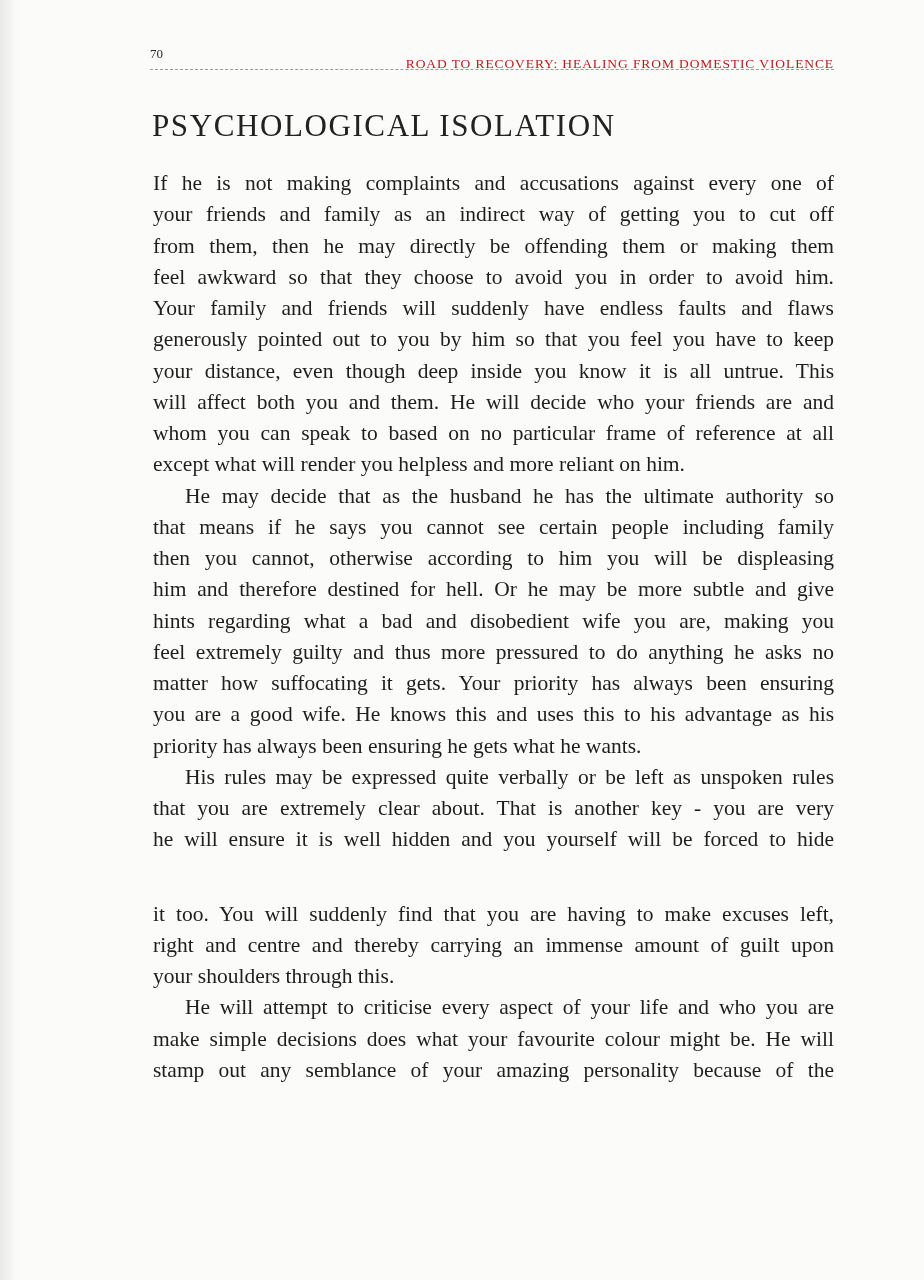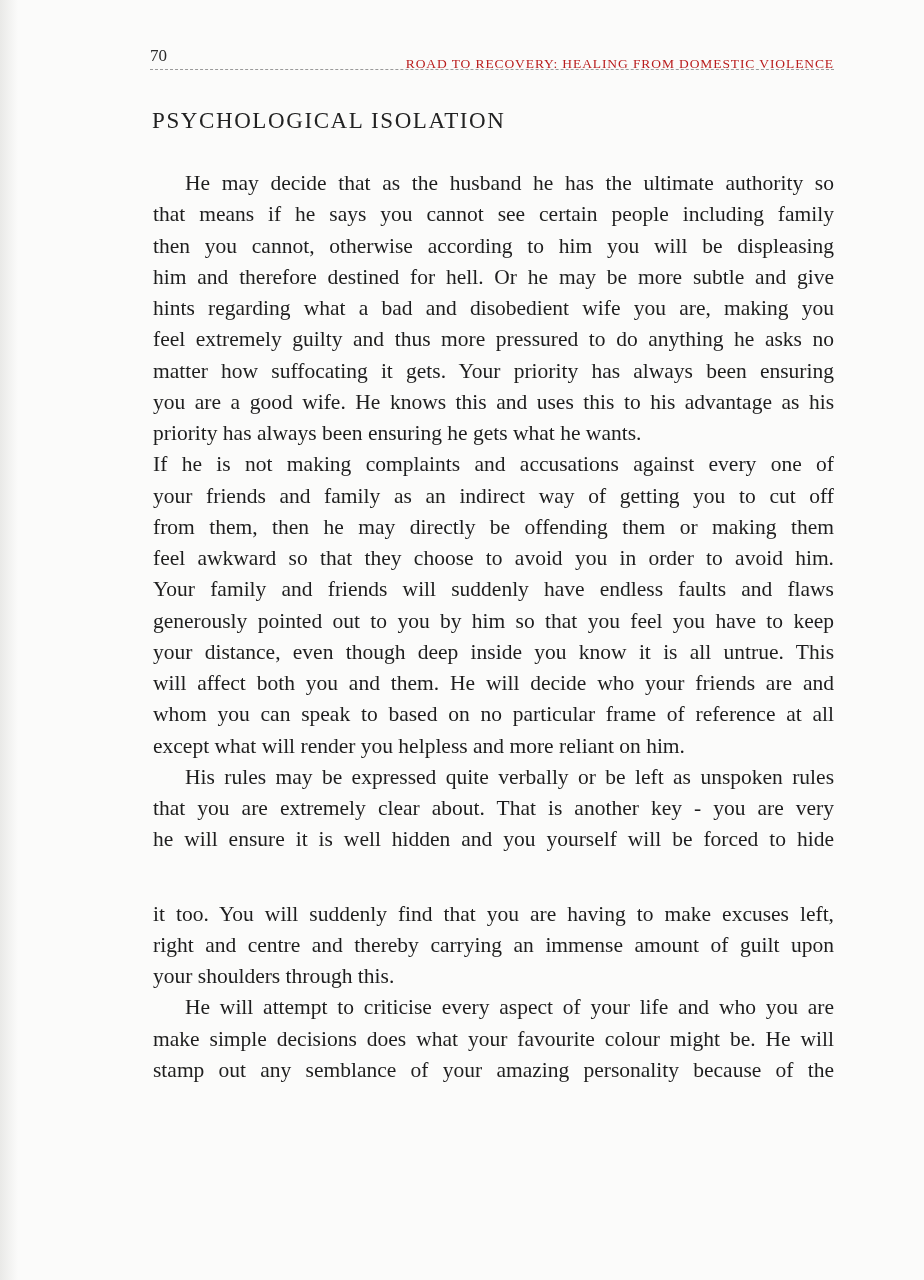--- a/index.html
+++ b/index.html
@@ -12,34 +12,34 @@
   }
   .page-edge {
     position: absolute; left: 0; top: 0; width: 18px; height: 1280px;
     background: linear-gradient(to right, #e9e9e7, #fbfbfa);
   }
   .running-header {
     position: absolute; left: 150px; top: 46px; width: 684px; height: 24px;
   }
   .page-number {
     position: absolute; left: 0; top: 0;
-    font-family: "Liberation Serif", serif; font-size: 17px; color: #2a2a2a;
+    font-family: "Liberation Serif", serif; font-size: 13px; color: #2a2a2a;
   }
   .header-title {
     position: absolute; right: 0; top: 10px;
     font-family: "Liberation Serif", serif; font-size: 13.5px; letter-spacing: 0.9px;
     color: #b91c1c; white-space: nowrap;
   }
   .header-rule {
     position: absolute; left: 150px; top: 69px; width: 684px; height: 0;
     border-top: 1px dashed #9a9a9a;
   }
   .chapter-heading {
     position: absolute; left: 152px; top: 108px;
-    font-family: "Liberation Serif", serif; font-size: 23px; letter-spacing: 1.6px;
+    font-family: "Liberation Serif", serif; font-size: 31px; letter-spacing: 1.6px;
     color: #222; white-space: nowrap;
   }
   .body-text {
     position: absolute; left: 153px; top: 168px; width: 681px;
   }
   .line {
     height: 31.25px; line-height: 31.25px;
     font-family: "Liberation Serif", serif; font-size: 21.5px;
     text-align: justify; text-align-last: justify;
     white-space: nowrap; overflow: visible;
@@ -56,41 +56,41 @@
 <div class="running-header">
   <span class="page-number">70</span>
   <span class="header-title">ROAD TO RECOVERY: HEALING FROM DOMESTIC VIOLENCE</span>
 </div>
 <div class="header-rule"></div>
 
 <h1 class="chapter-heading" style="margin:0;font-weight:normal;">PSYCHOLOGICAL ISOLATION</h1>
 
 <div class="body-text" id="body-text">
     <div>
-      <div class="line indent" style="white-space: nowrap;">He may decide that as the husband he has the ultimate authority so</div>
-      <div class="line" style="white-space: nowrap;">that means if he says you cannot see certain people including family</div>
-      <div class="line" style="white-space: nowrap;">then you cannot, otherwise according to him you will be displeasing</div>
-      <div class="line" style="white-space: nowrap;">him and therefore destined for hell. Or he may be more subtle and give</div>
-      <div class="line" style="white-space: nowrap;">hints regarding what a bad and disobedient wife you are, making you</div>
-      <div class="line" style="white-space: nowrap;">feel extremely guilty and thus more pressured to do anything he asks no</div>
-      <div class="line" style="white-space: nowrap;">matter how suffocating it gets. Your priority has always been ensuring</div>
-      <div class="line" style="white-space: nowrap;">you are a good wife. He knows this and uses this to his advantage as his</div>
-      <div class="line last" style="white-space: nowrap;">priority has always been ensuring he gets what he wants.</div>
-    </div>
-    <div>
       <div class="line" style="white-space: nowrap;">If he is not making complaints and accusations against every one of</div>
       <div class="line" style="white-space: nowrap;">your friends and family as an indirect way of getting you to cut off</div>
       <div class="line" style="white-space: nowrap;">from them, then he may directly be offending them or making them</div>
       <div class="line" style="white-space: nowrap;">feel awkward so that they choose to avoid you in order to avoid him.</div>
       <div class="line" style="white-space: nowrap;">Your family and friends will suddenly have endless faults and flaws</div>
       <div class="line" style="white-space: nowrap;">generously pointed out to you by him so that you feel you have to keep</div>
       <div class="line" style="white-space: nowrap;">your distance, even though deep inside you know it is all untrue. This</div>
       <div class="line" style="white-space: nowrap;">will affect both you and them. He will decide who your friends are and</div>
       <div class="line" style="white-space: nowrap;">whom you can speak to based on no particular frame of reference at all</div>
       <div class="line last" style="white-space: nowrap;">except what will render you helpless and more reliant on him.</div>
+    </div>
+    <div>
+      <div class="line indent" style="white-space: nowrap;">He may decide that as the husband he has the ultimate authority so</div>
+      <div class="line" style="white-space: nowrap;">that means if he says you cannot see certain people including family</div>
+      <div class="line" style="white-space: nowrap;">then you cannot, otherwise according to him you will be displeasing</div>
+      <div class="line" style="white-space: nowrap;">him and therefore destined for hell. Or he may be more subtle and give</div>
+      <div class="line" style="white-space: nowrap;">hints regarding what a bad and disobedient wife you are, making you</div>
+      <div class="line" style="white-space: nowrap;">feel extremely guilty and thus more pressured to do anything he asks no</div>
+      <div class="line" style="white-space: nowrap;">matter how suffocating it gets. Your priority has always been ensuring</div>
+      <div class="line" style="white-space: nowrap;">you are a good wife. He knows this and uses this to his advantage as his</div>
+      <div class="line last" style="white-space: nowrap;">priority has always been ensuring he gets what he wants.</div>
     </div>
     <div>
       <div class="line indent" style="white-space: nowrap;">His rules may be expressed quite verbally or be left as unspoken rules</div>
       <div class="line" style="white-space: nowrap;">that you are extremely clear about. That is another key - you are very</div>
       <div class="line" style="white-space: nowrap;">he will ensure it is well hidden and you yourself will be forced to hide</div>
       <div class="line" style="white-space: nowrap; margin-top: 43px;">it too. You will suddenly find that you are having to make excuses left,</div>
       <div class="line" style="white-space: nowrap;">right and centre and thereby carrying an immense amount of guilt upon</div>
       <div class="line last" style="white-space: nowrap;">your shoulders through this.</div>
     </div>
     <div>

